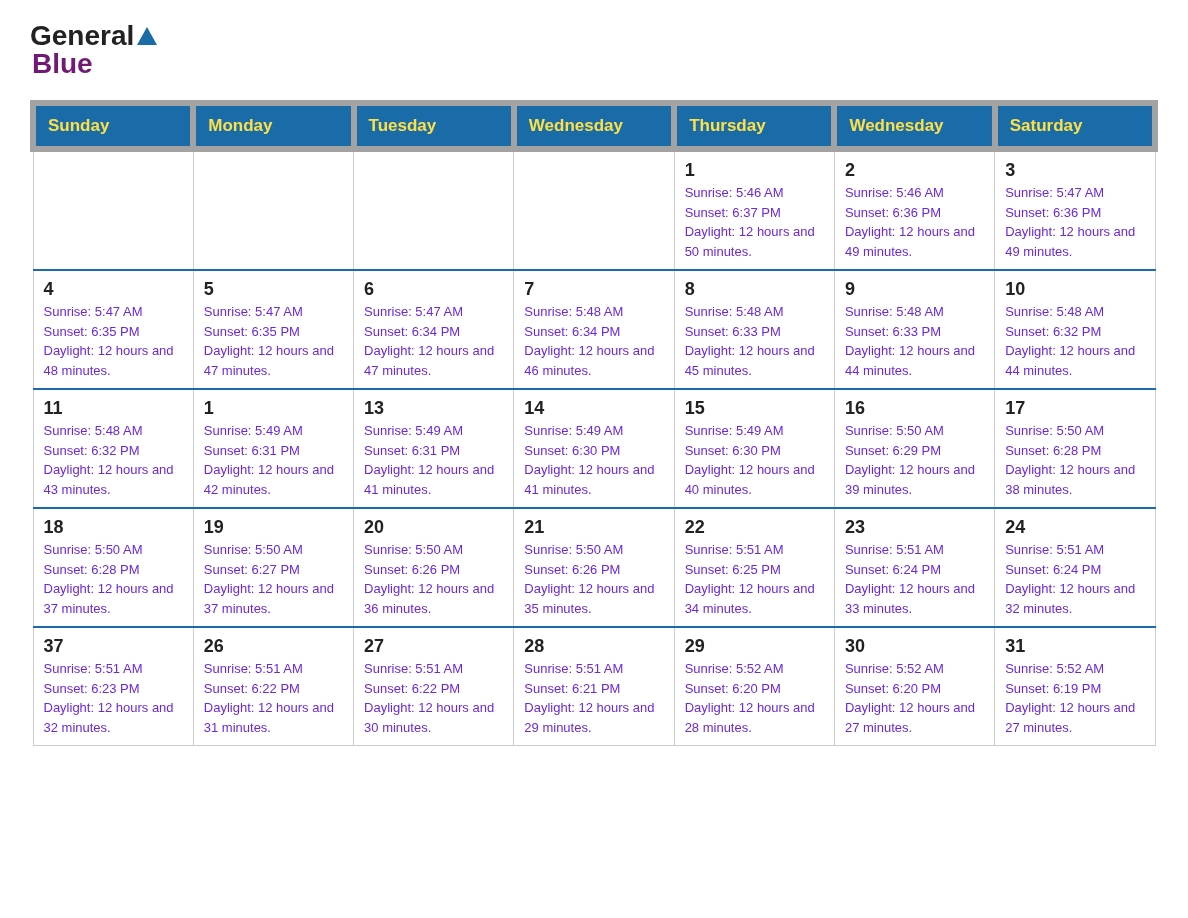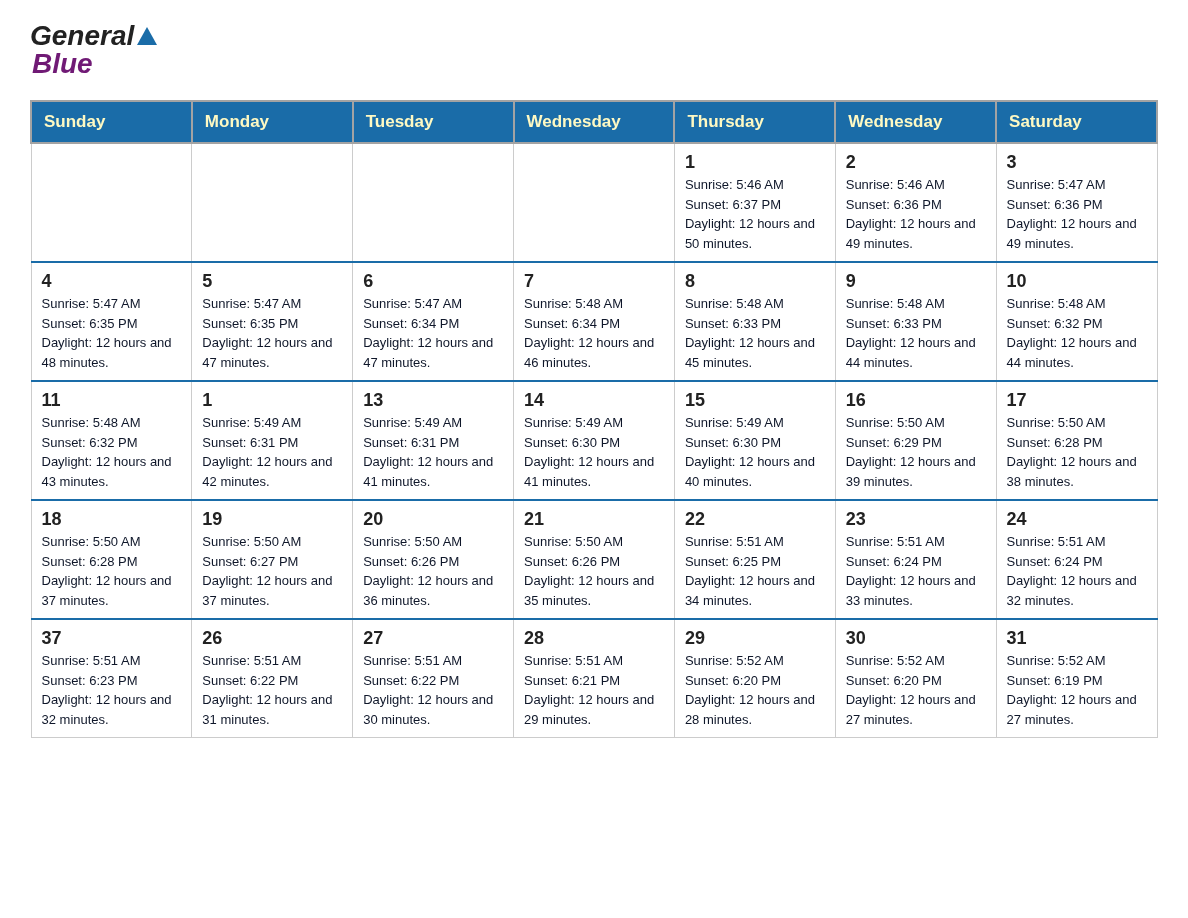--- a/index.html
+++ b/index.html
@@ -9,21 +9,20 @@
       color: #222;
       width: 1188px;
       min-height: 918px;
       padding: 20px 30px;
     }
     .header {
       display: flex;
       justify-content: space-between;
       align-items: flex-start;
       margin-bottom: 20px;
-      font-style: italic;
     }
     .logo {
       display: flex;
       flex-direction: column;
       align-items: flex-start;
     }
     .title-area { text-align: right; }
     .month-title {
       font-size: 58px;
       font-weight: 300;
@@ -35,46 +34,46 @@
       color: #444;
       font-weight: normal;
     }
     table {
       width: 100%;
       border-collapse: collapse;
       margin-top: 8px;
     }
     thead th {
       background: #1a6ca8;
-      color: #fef9c3;
+      color: #fde047;
       font-size: 17px;
       font-weight: 600;
       padding: 10px 12px;
       text-align: left;
-      border: 2px solid #a3a3a3;
+      border: 6px solid #a3a3a3;
     }
     tbody td {
       vertical-align: top;
       padding: 8px 10px;
       border: 1px solid #ccc;
       font-size: 13px;
       color: #222;
       min-width: 140px;
       min-height: 90px;
       width: 14.28%;
     }
     .day-number {
       font-size: 18px;
       font-weight: bold;
       color: #222;
       display: block;
       margin-bottom: 2px;
     }
     .day-info {
-      color: #0f172a;
+      color: #6d28d9;
       font-size: 13px;
       line-height: 1.5;
     }
     tbody tr {
       border-bottom: 2px solid #1a6ca8;
     }
     tbody tr:last-child {
       border-bottom: none;
     }
     .empty-cell {

